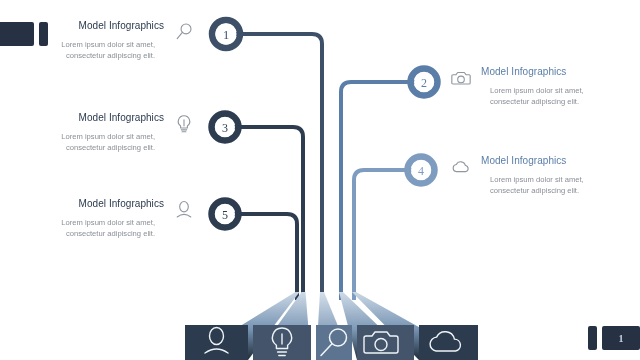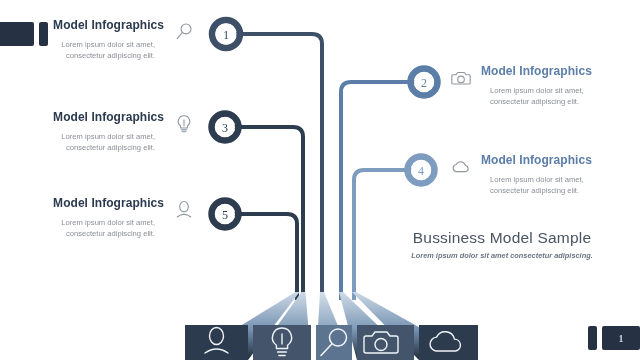--- a/index.html
+++ b/index.html
@@ -23,21 +23,21 @@
   .page-mark .pm1{width:9px;height:24px;}
   .page-mark .pm2{width:38px;height:24px;display:flex;align-items:center;justify-content:center;}
   .page-mark .pnum{color:#c6d2e0;font-size:10px;font-weight:bold;font-family:"Liberation Serif",serif;}
 
   
   .diagram{position:absolute;left:0;top:0;width:640px;height:360px;}
 
   
   .tblock{position:absolute;display:flex;align-items:flex-start;}
   .tblock .txt .h{
-    font-size:12px;font-weight:bold;letter-spacing:.05px;margin:0 0 3px 0;line-height:11px;
+    font-size:10px;font-weight:normal;letter-spacing:.05px;margin:0 0 3px 0;line-height:11px;
   }
   .tblock .txt .p{
     font-size:7.6px;color:#8a8f96;line-height:10.5px;margin:9px;
   }
   .tblock.left{justify-content:flex-end;}
   .tblock.left .txt{text-align:right;}
   .tblock.left .h{color:#2b3a4f;}
   .tblock.left .ico{margin-left:9px;margin-top:1px;}
   .tblock.right .txt{text-align:left;}
   .tblock.right .h{color:#5b7ea8;}
@@ -251,24 +251,20 @@
         <path d="M6.6 17 a3.9 3.9 0 0 1 0.3 -7.7 a5.3 5.3 0 0 1 9.9 1.1 a3.4 3.4 0 0 1 0.6 6.6 Z"></path>
           </g>
         </svg>
     </div>
     <div class="txt">
       <div class="h">Model Infographics</div>
       <div class="p">Lorem ipsum dolor sit amet, consectetur adipiscing elit.</div>
     </div>
   </div>
 
-  <div class="center-title">
-    <div class="t">Bussiness Model Sample</div>
-    <div class="s">Lorem ipsum dolor sit amet consectetur adipiscing.</div>
-  </div>
 
   <div class="page-mark">
     <div class="blk pm1"></div>
     <div class="blk pm2">
       <span class="pnum">1</span>
     </div>
   </div>
 
 </div>
 

